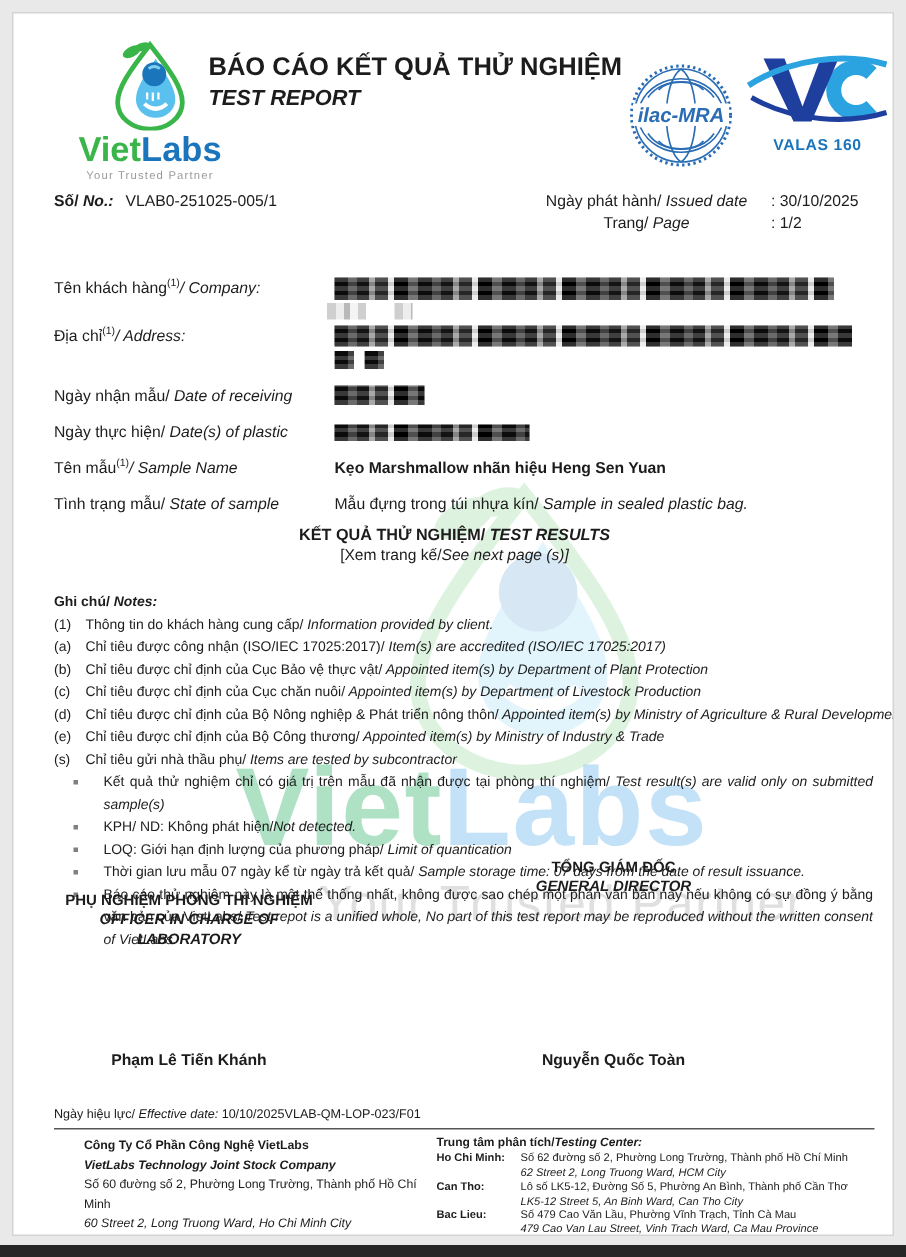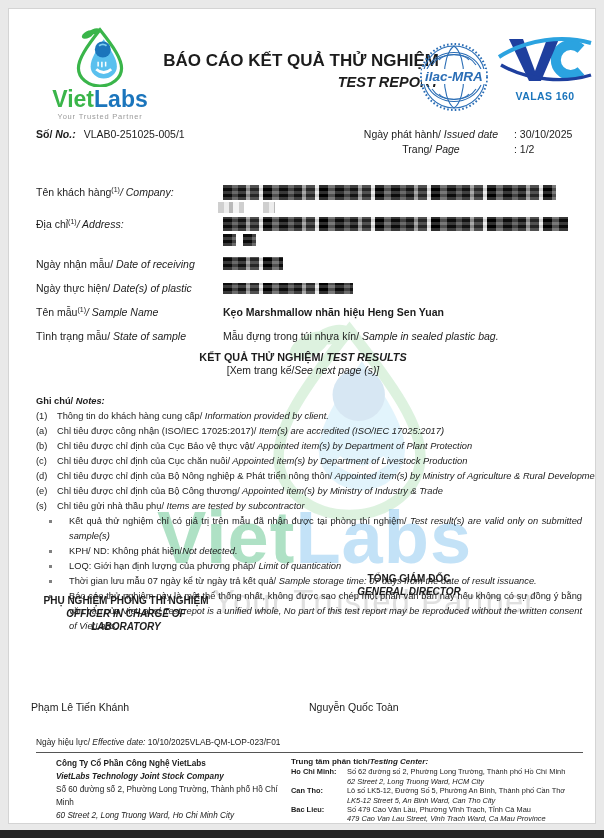--- a/index.html
+++ b/index.html
@@ -17,21 +17,21 @@
   .wm-labs{color:rgba(135,198,240,.5)}
   .wm-tagline{position:absolute;left:204px;top:574px;font-size:33px;color:#e0e0e0;letter-spacing:1px;white-space:nowrap}
 
   
   .logo-block{position:absolute;left:30px;top:18px;width:122px;text-align:center}
   .logo-mark{display:block;margin:0 auto}
   .logo-text{font-size:23px;font-weight:bold;line-height:24px}
   .lv{color:#3ab54a}.ll{color:#1b75bc}
   .logo-tag{font-size:7.5px;color:#9a9a9a;letter-spacing:.8px;margin-top:1px}
 
-  .title-block{position:absolute;left:130px;top:42px;width:300px;text-align:right}
+  .title-block{position:absolute;left:130px;top:26px;width:300px;text-align:left}
   .title-vn{font-size:17px;font-weight:bold;white-space:nowrap}
   .title-en{font-size:14.5px;font-weight:bold;font-style:italic;margin-top:3px}
 
   .ilac{position:absolute;left:408px;top:30px;width:74px;height:76px}
   .valas{position:absolute;left:486px;top:26px;width:100px;text-align:center}
   .valas-label{font-size:10.5px;font-weight:bold;color:#1b75bc;letter-spacing:.4px;margin-top:1px}
 
   
   .meta-no{position:absolute;left:27px;top:119px;font-size:10.5px}
   .meta-no .b{font-weight:bold}
@@ -72,21 +72,21 @@
   .note-item .m{display:inline-block;width:21px;text-indent:0}
   .bullet{position:relative;padding-left:33px;text-align:justify;margin-top:0}
   .bullet::before{content:"";position:absolute;left:13px;top:6px;width:3px;height:3px;background:#808080}
 
   
   .sig{position:absolute;text-align:center;font-size:10px;line-height:13px}
   .sig-left{left:22px;top:585px;width:190px}
   .sig-right{left:300px;top:563px;width:200px}
   .sig .t1{font-weight:bold}
   .sig .t2{font-weight:bold;font-style:italic}
-  .sig-name{position:absolute;font-weight:normal;font-size:10.5px}
+  .sig-name{position:absolute;text-align:center;font-weight:bold;font-size:10.5px}
   .sig-name-left{left:22px;top:692px;width:190px}
   .sig-name-right{left:300px;top:692px;width:200px}
 
   
   .eff-line{position:absolute;left:27px;top:728px;width:547px;display:flex;
             justify-content:flex-start;font-size:8.4px}
   .footer-rule{position:absolute;left:27px;top:743px;width:547px;border-top:1px solid #555}
   .footer-cols{position:absolute;left:47px;top:748px;width:530px;display:flex}
   .fcol-left{width:235px;font-size:8.2px;line-height:13px}
   .fcol-left .b{font-weight:bold}

